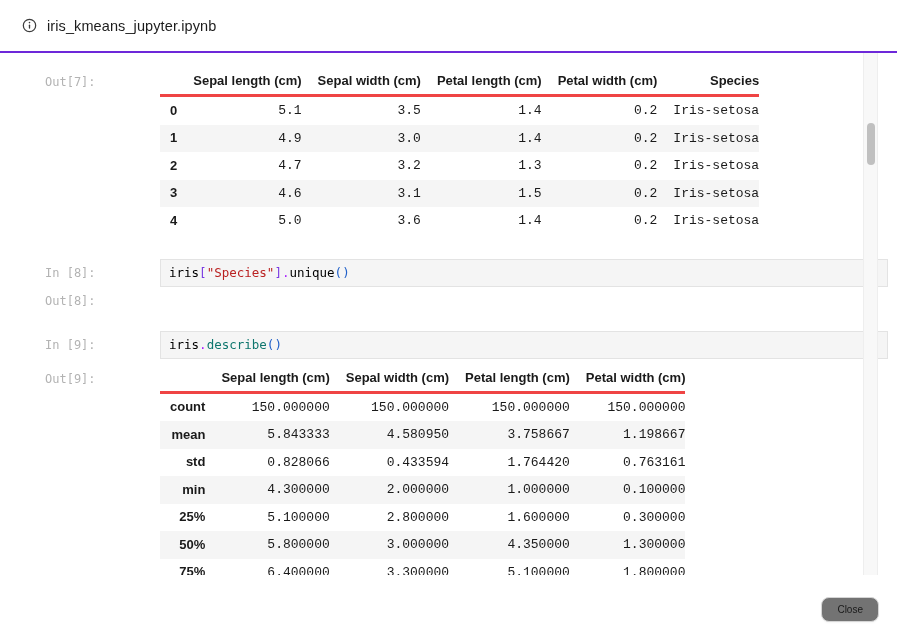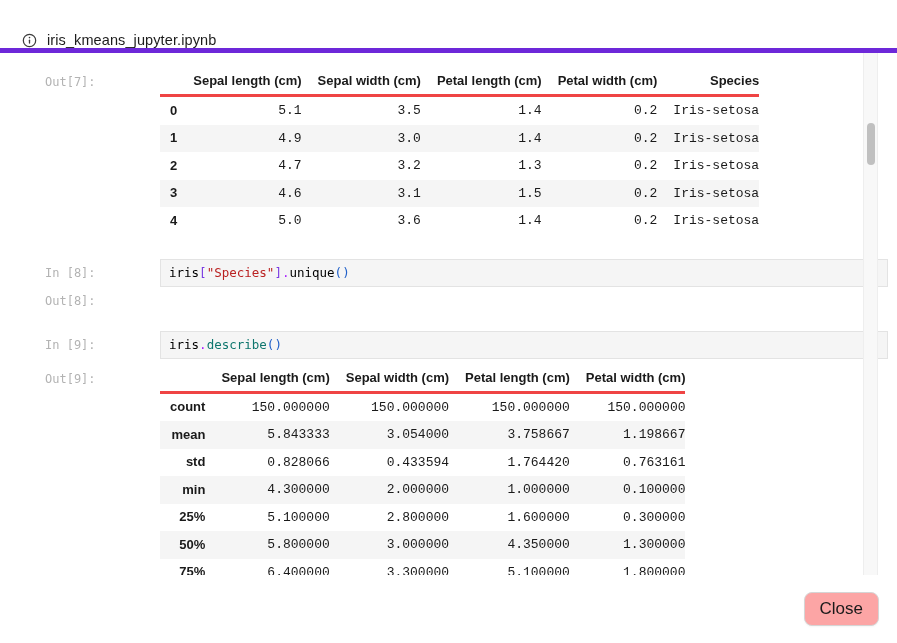--- a/index.html
+++ b/index.html
@@ -11,24 +11,24 @@
     width: 897px;
     height: 643px;
     background: #ffffff;
     overflow: hidden;
   }
 
   
   .dialog-header {
     height: 53px;
     display: flex;
-    align-items: flex-end;
+    align-items: center;
     gap: 10px;
     padding: 0 22px;
-    border-bottom: 5px solid #6d28d9;
+    border-bottom: 2px solid #6d28d9;
   }
   .info-icon { width: 15px; height: 15px; display: block; flex-shrink: 0; }
   .dialog-title {
     font-size: 14.5px;
     font-weight: 500;
     color: #1c1c1c;
     letter-spacing: 0.1px;
   }
 
   
@@ -131,23 +131,23 @@
   
   .dialog-footer {
     height: 68px;
     display: flex;
     justify-content: flex-end;
     align-items: center;
     padding: 0 18px;
   }
   .close-button {
     font-family: "Liberation Sans", sans-serif;
-    font-size: 17px;
+    font-size: 10px;
     color: #1a1a1a;
-    background: #fca5a5;
+    background: #737373;
     border: 1px solid #d5d5d5;
     border-radius: 8px;
     padding: 6px 15px;
     cursor: pointer;
     box-shadow: 0 1px 2px rgba(0,0,0,0.04);
   }
 </style>
 </head>
 <body>
 
@@ -252,21 +252,21 @@
             <tr>
               <th>count</th>
               <td>150.000000</td>
               <td>150.000000</td>
               <td>150.000000</td>
               <td>150.000000</td>
             </tr>
             <tr>
               <th>mean</th>
               <td>5.843333</td>
-              <td>3.054000</td>
+              <td>4.580950</td>
               <td>3.758667</td>
               <td>1.198667</td>
             </tr>
             <tr>
               <th>std</th>
               <td>0.828066</td>
               <td>0.433594</td>
               <td>1.764420</td>
               <td>0.763161</td>
             </tr>

